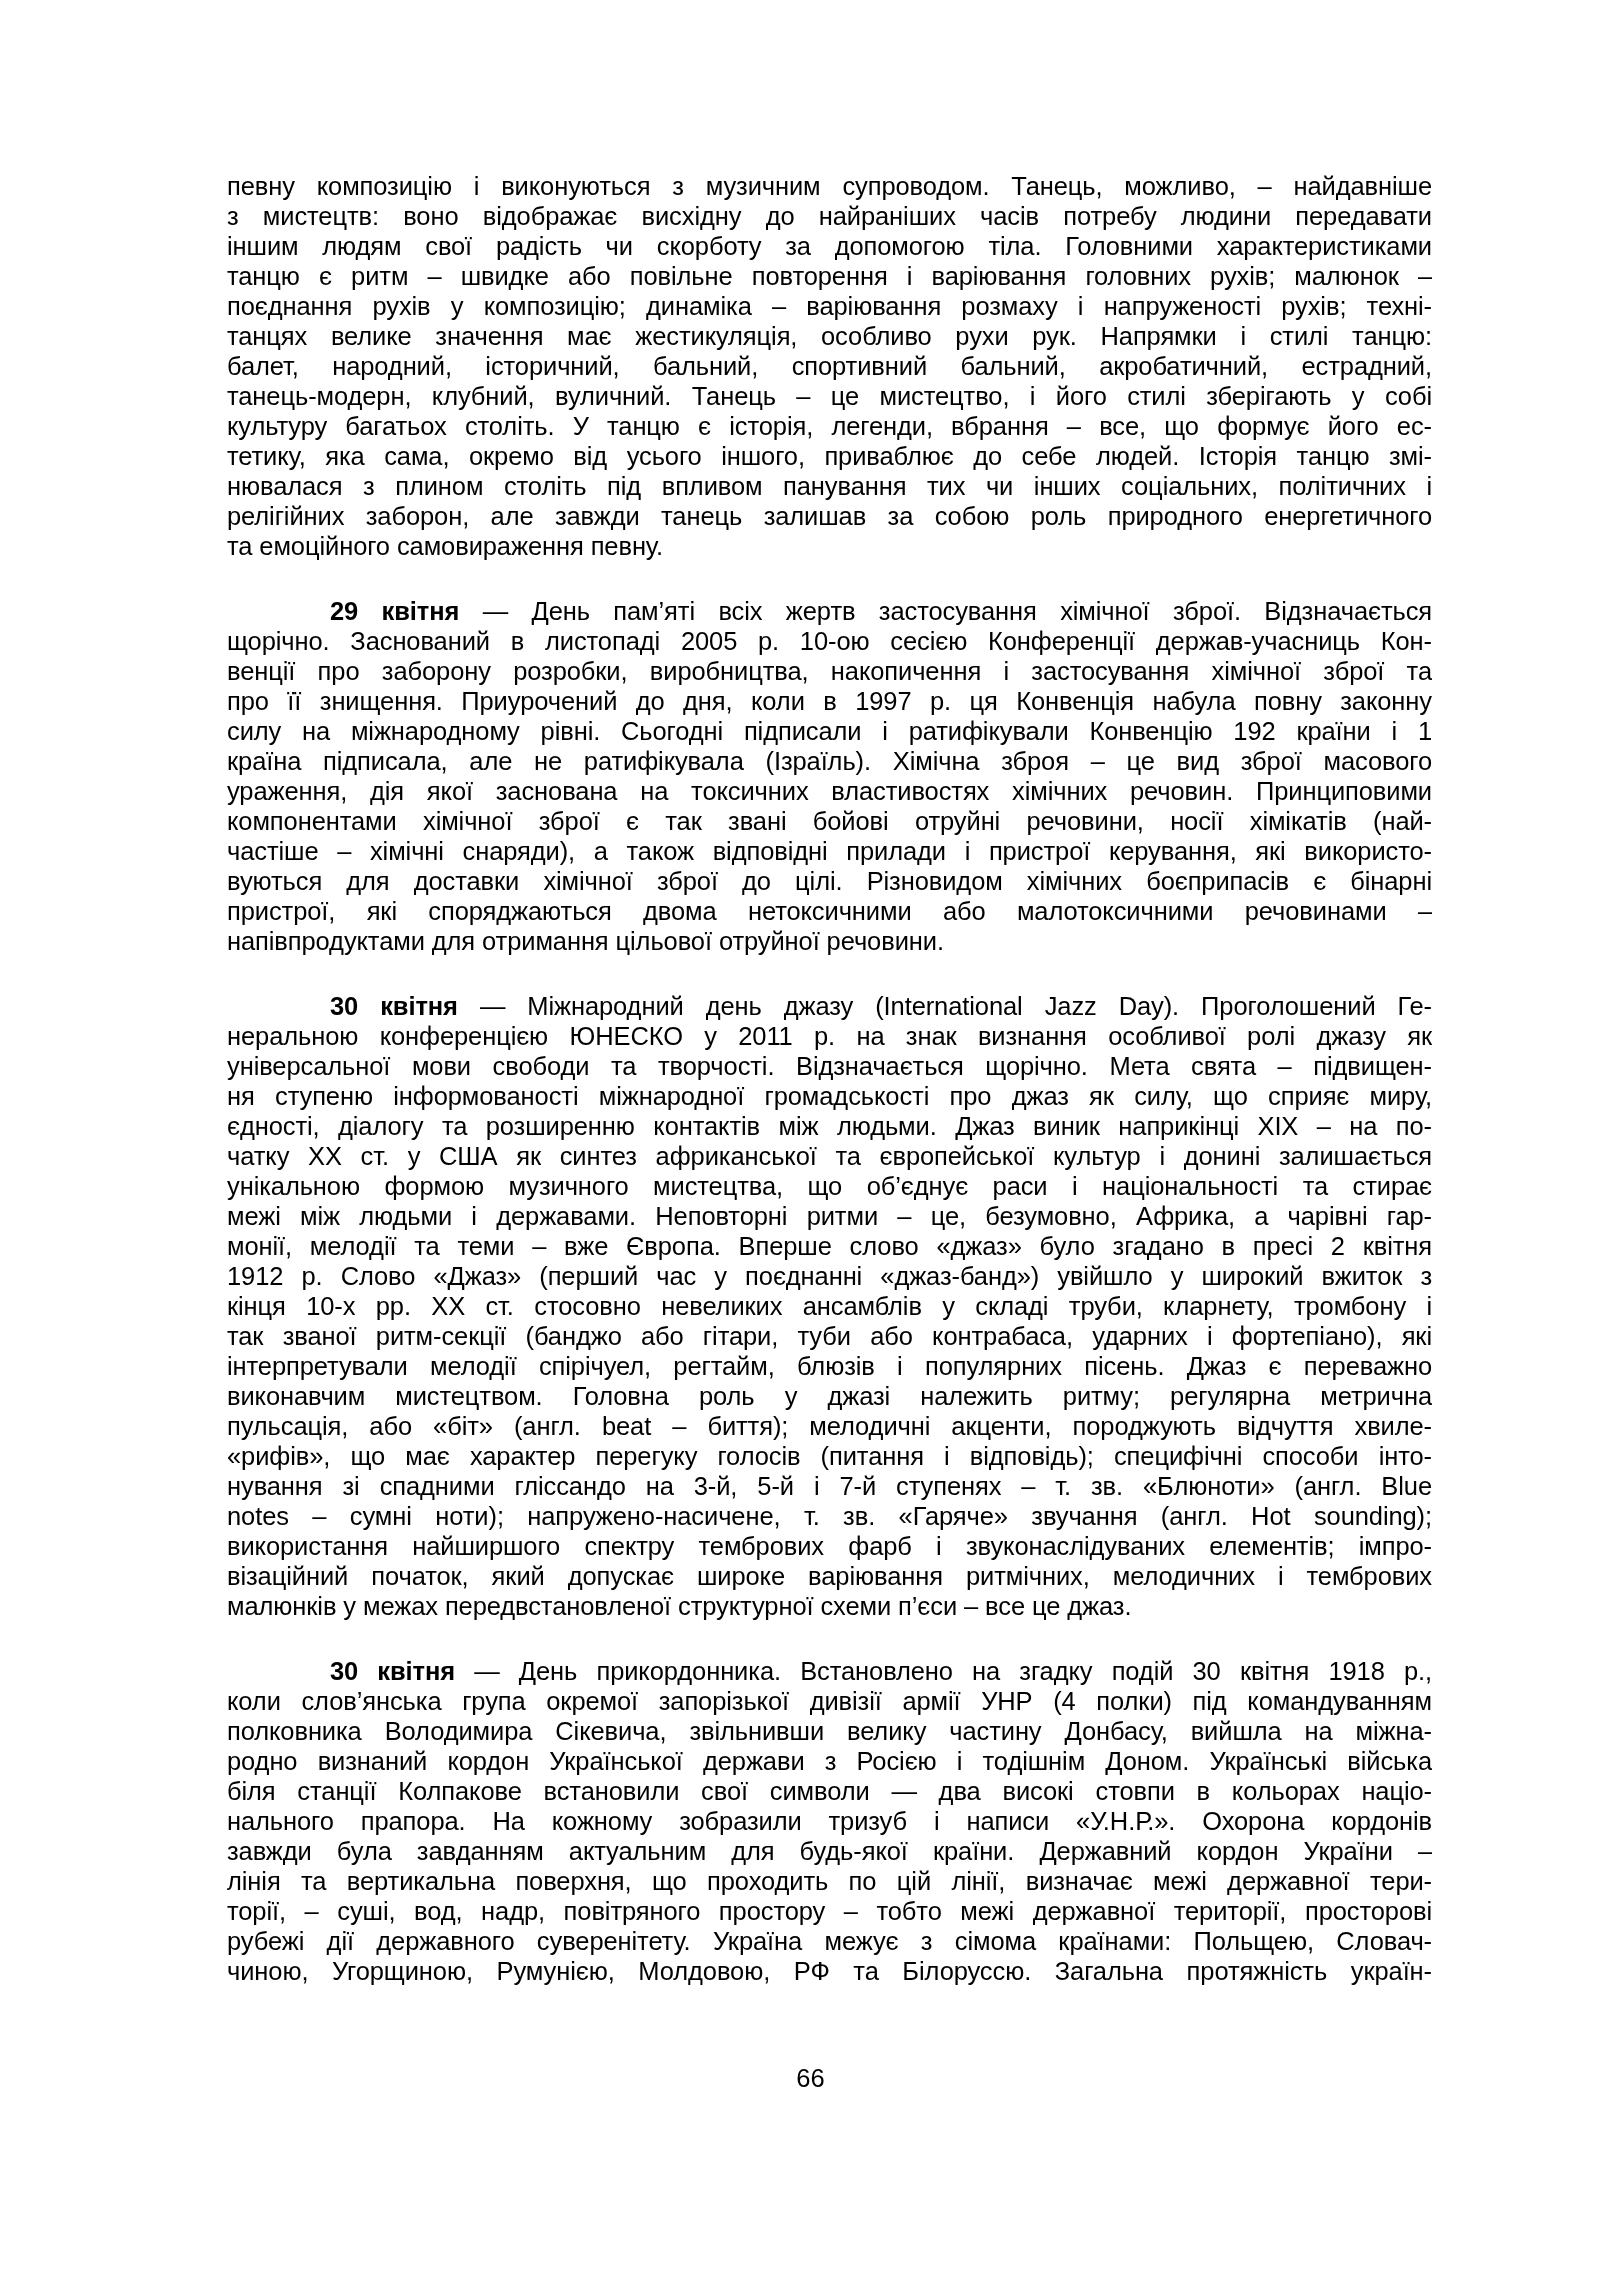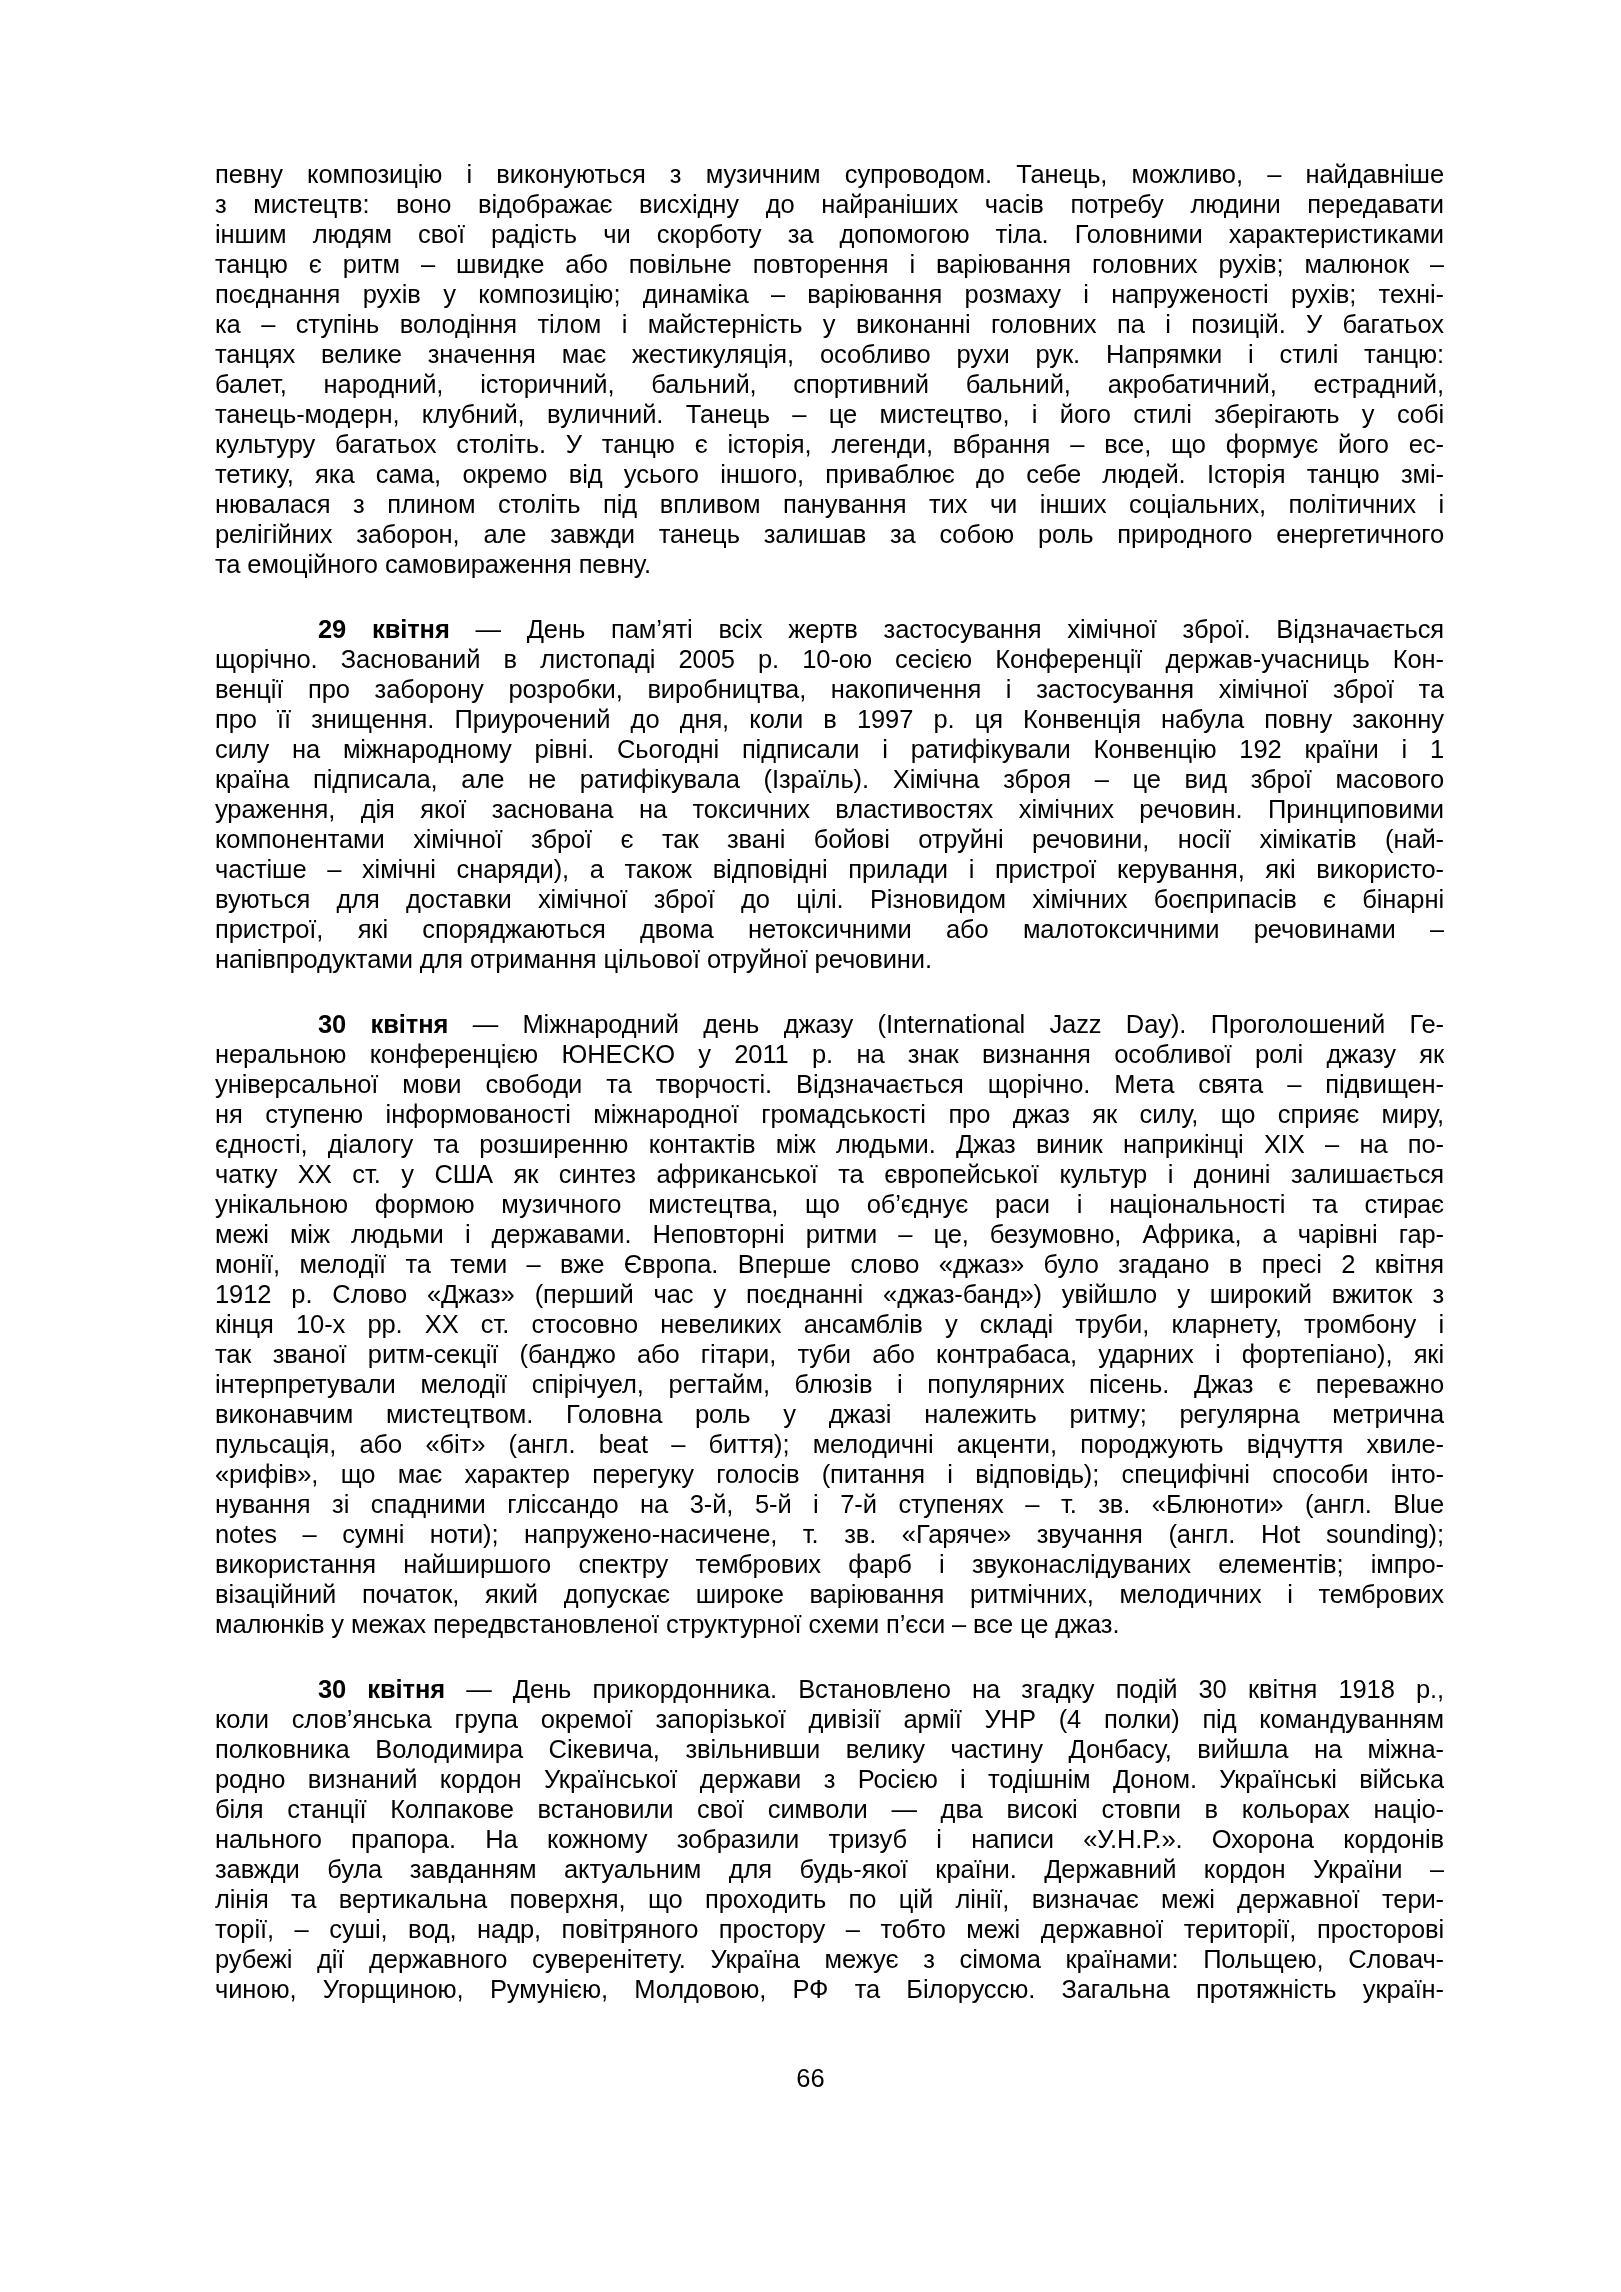--- a/index.html
+++ b/index.html
@@ -10,21 +10,21 @@
     background: #ffffff;
     box-sizing: border-box;
     padding: 155px 173px 0 211px;
     font-family: "Liberation Sans", "DejaVu Sans", sans-serif;
     font-size: 25.5px;
     line-height: 30px;
     color: #000000;
     letter-spacing: -0.1px;
     overflow: hidden;
   }
-  .para { margin: 4px; }
+  .para { margin: 16px; }
   .para.spaced { margin-top: 35px; }
   .line {
     text-align: justify;
     text-align-last: justify;
     overflow: hidden;
     height: 30px;
   }
   .line.end { text-align-last: left; }
   .line.indent { text-indent: 103px; }
   .lead { font-weight: bold; }
@@ -42,21 +42,20 @@
 <body>
 
 <div class="page">
   <div>
       <div class="para">
         <div class="line">певну композицію і виконуються з музичним супроводом. Танець, можливо, – найдавніше</div>
         <div class="line">з мистецтв: воно відображає висхідну до найраніших часів потребу людини передавати</div>
         <div class="line">іншим людям свої радість чи скорботу за допомогою тіла. Головними характеристиками</div>
         <div class="line">танцю є ритм – швидке або повільне повторення і варіювання головних рухів; малюнок –</div>
         <div class="line">поєднання рухів у композицію; динаміка – варіювання розмаху і напруженості рухів; техні-</div>
-        <div class="line">ка – ступінь володіння тілом і майстерність у виконанні головних па і позицій. У багатьох</div>
         <div class="line">танцях велике значення має жестикуляція, особливо рухи рук. Напрямки і стилі танцю:</div>
         <div class="line">балет, народний, історичний, бальний, спортивний бальний, акробатичний, естрадний,</div>
         <div class="line">танець-модерн, клубний, вуличний. Танець – це мистецтво, і його стилі зберігають у собі</div>
         <div class="line">культуру багатьох століть. У танцю є історія, легенди, вбрання – все, що формує його ес-</div>
         <div class="line">тетику, яка сама, окремо від усього іншого, приваблює до себе людей. Історія танцю змі-</div>
         <div class="line">нювалася з плином століть під впливом панування тих чи інших соціальних, політичних і</div>
         <div class="line">релігійних заборон, але завжди танець залишав за собою роль природного енергетичного</div>
         <div class="line end">та емоційного самовираження певну.</div>
       </div>
       <div class="para spaced">

